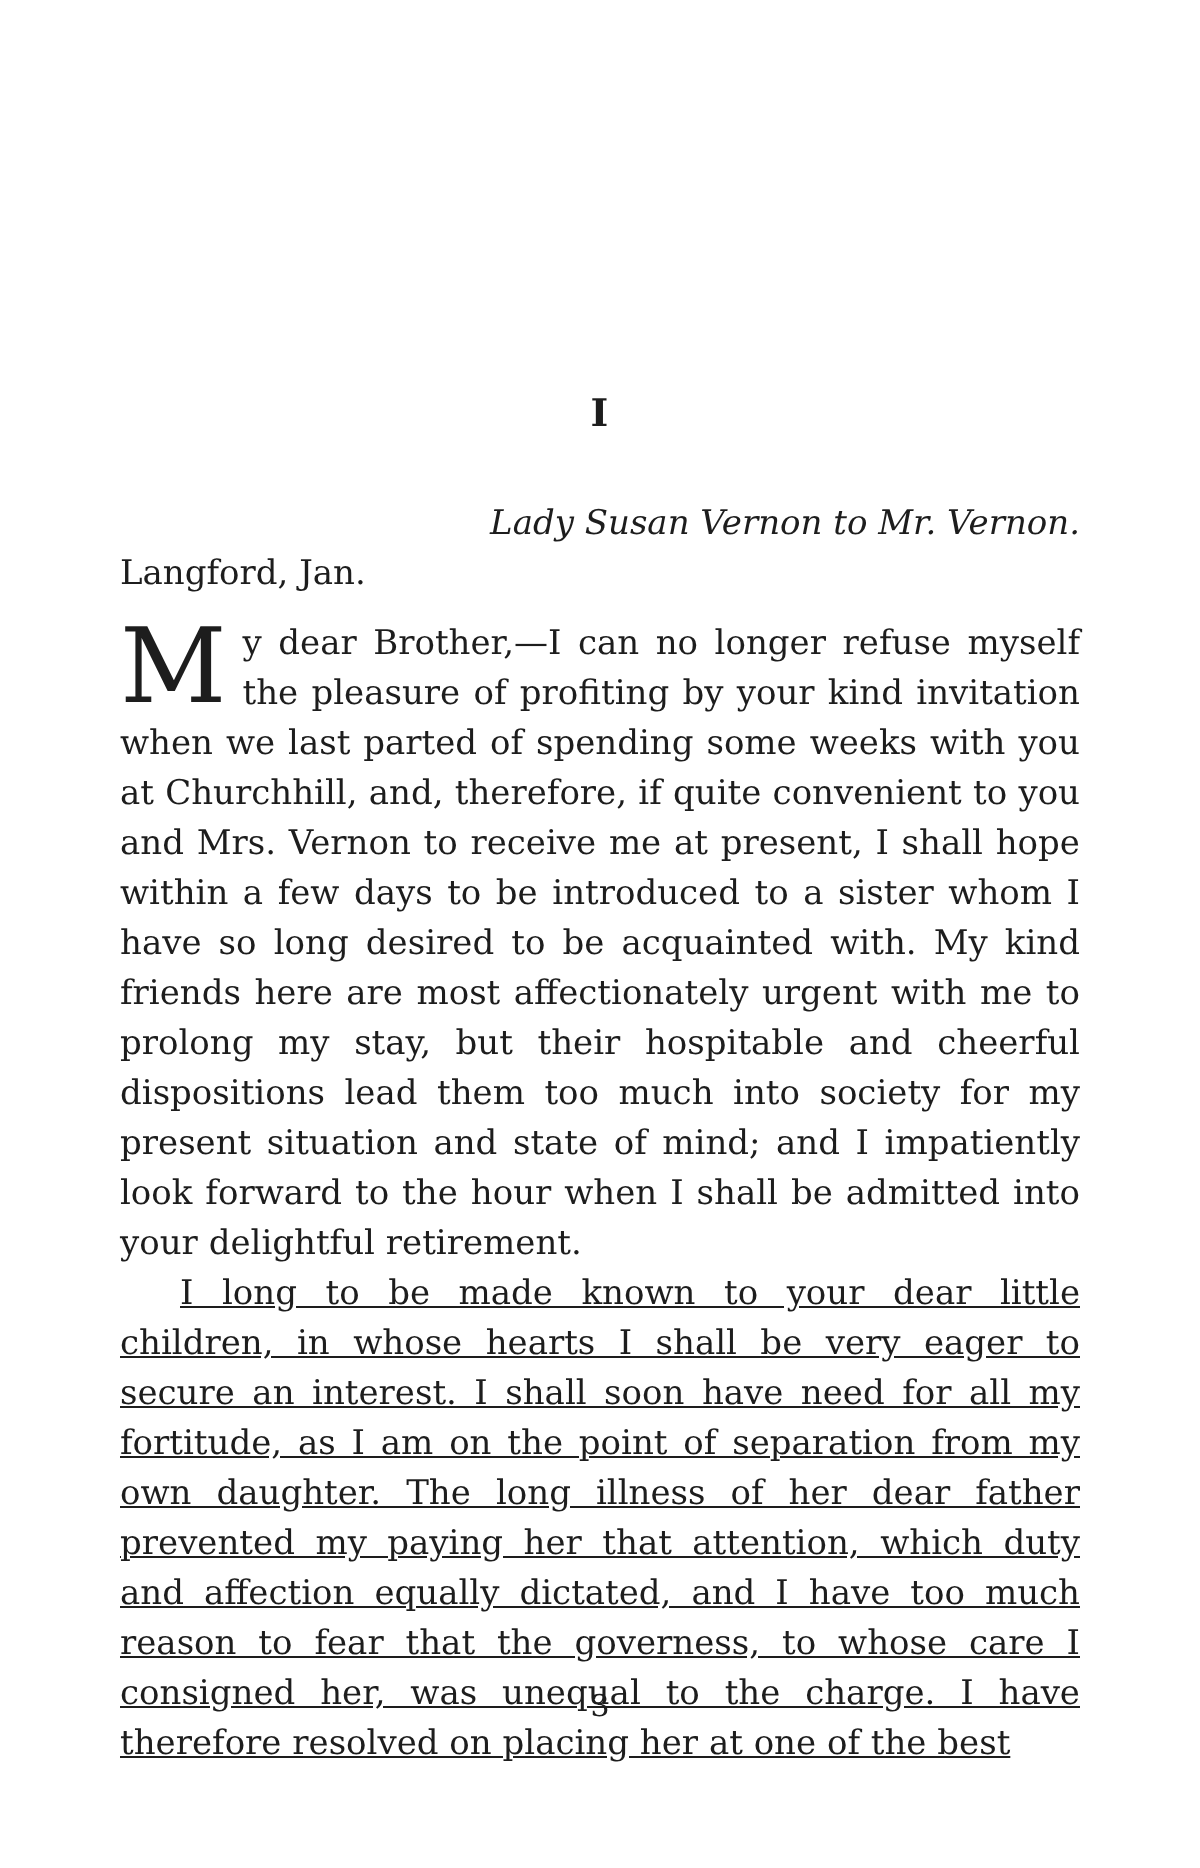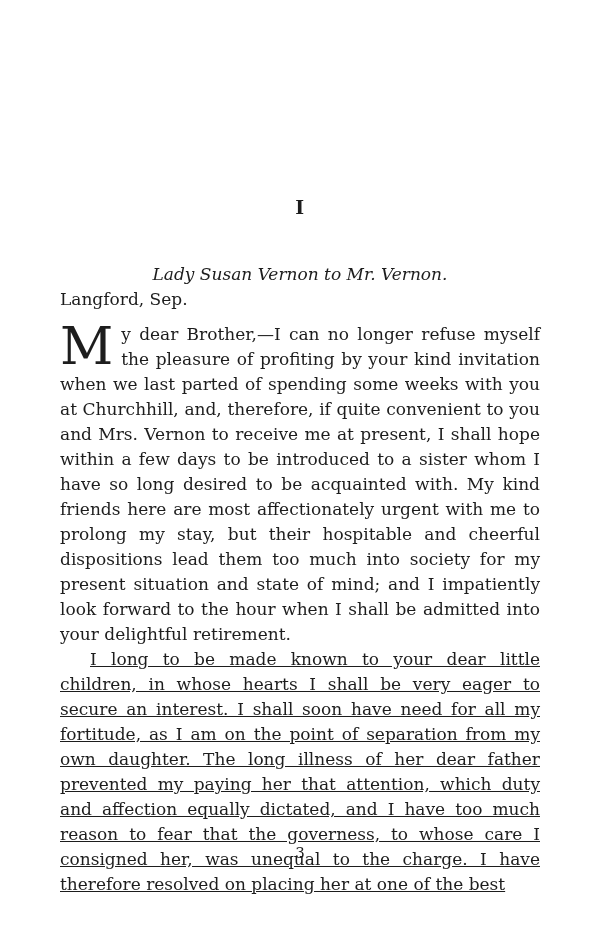--- a/index.html
+++ b/index.html
@@ -20,25 +20,25 @@
     overflow: hidden;
   }
   .chapter-number {
     margin-top: 196px;
     text-align: center;
     font-weight: 700;
     font-size: 19px;
     letter-spacing: 0.5px;
   }
   .letter-heading {
-    margin-top: 44px;
+    margin-top: 32px;
     font-style: italic;
     font-size: 17px;
     line-height: 25px;
-    text-align: center;
+    text-align: right;
   }
   .dateline {
     font-size: 17px;
     line-height: 25px;
     text-align: left;
   }
   .body-par {
     margin: 0;
     padding: 0;
     font-size: 17px;
@@ -75,21 +75,21 @@
 </style>
 </head>
 <body>
 
 <div class="page">
 
   <div class="chapter-number">I</div>
 
   <div class="letter-heading">Lady Susan Vernon to Mr. Vernon.</div>
 
-  <div class="dateline">Langford, Sep.</div>
+  <div class="dateline">Langford, Jan.</div>
 
   <p class="body-par first"><span class="dropcap">M</span><span>y dear Brother,—I can no longer refuse myself the pleasure of profiting by your kind invitation when we last parted of spending some weeks with you at Churchhill, and, therefore, if quite convenient to you and Mrs. Vernon to receive me at present, I shall hope within a few days to be introduced to a sister whom I have so long desired to be acquainted with. My kind friends here are most affectionately urgent with me to prolong my stay, but their hospitable and cheerful dispositions lead them too much into society for my present situation and state of mind; and I impatiently look forward to the hour when I shall be admitted into your delightful retirement.</span></p>
 
   <p class="body-par indent"><span>I long to be made known to your dear little children, in whose hearts I shall be very eager to secure an interest. I shall soon have need for all my fortitude, as I am on the point of separation from my own daughter. The long illness of her dear father prevented my paying her that attention, which duty and affection equally dictated, and I have too much reason to fear that the governess, to whose care I consigned her, was unequal to the charge. I have therefore resolved on placing her at one of the best</span></p>
 
   <div class="page-number">3</div>
 
 </div>
 
 </body></html>

